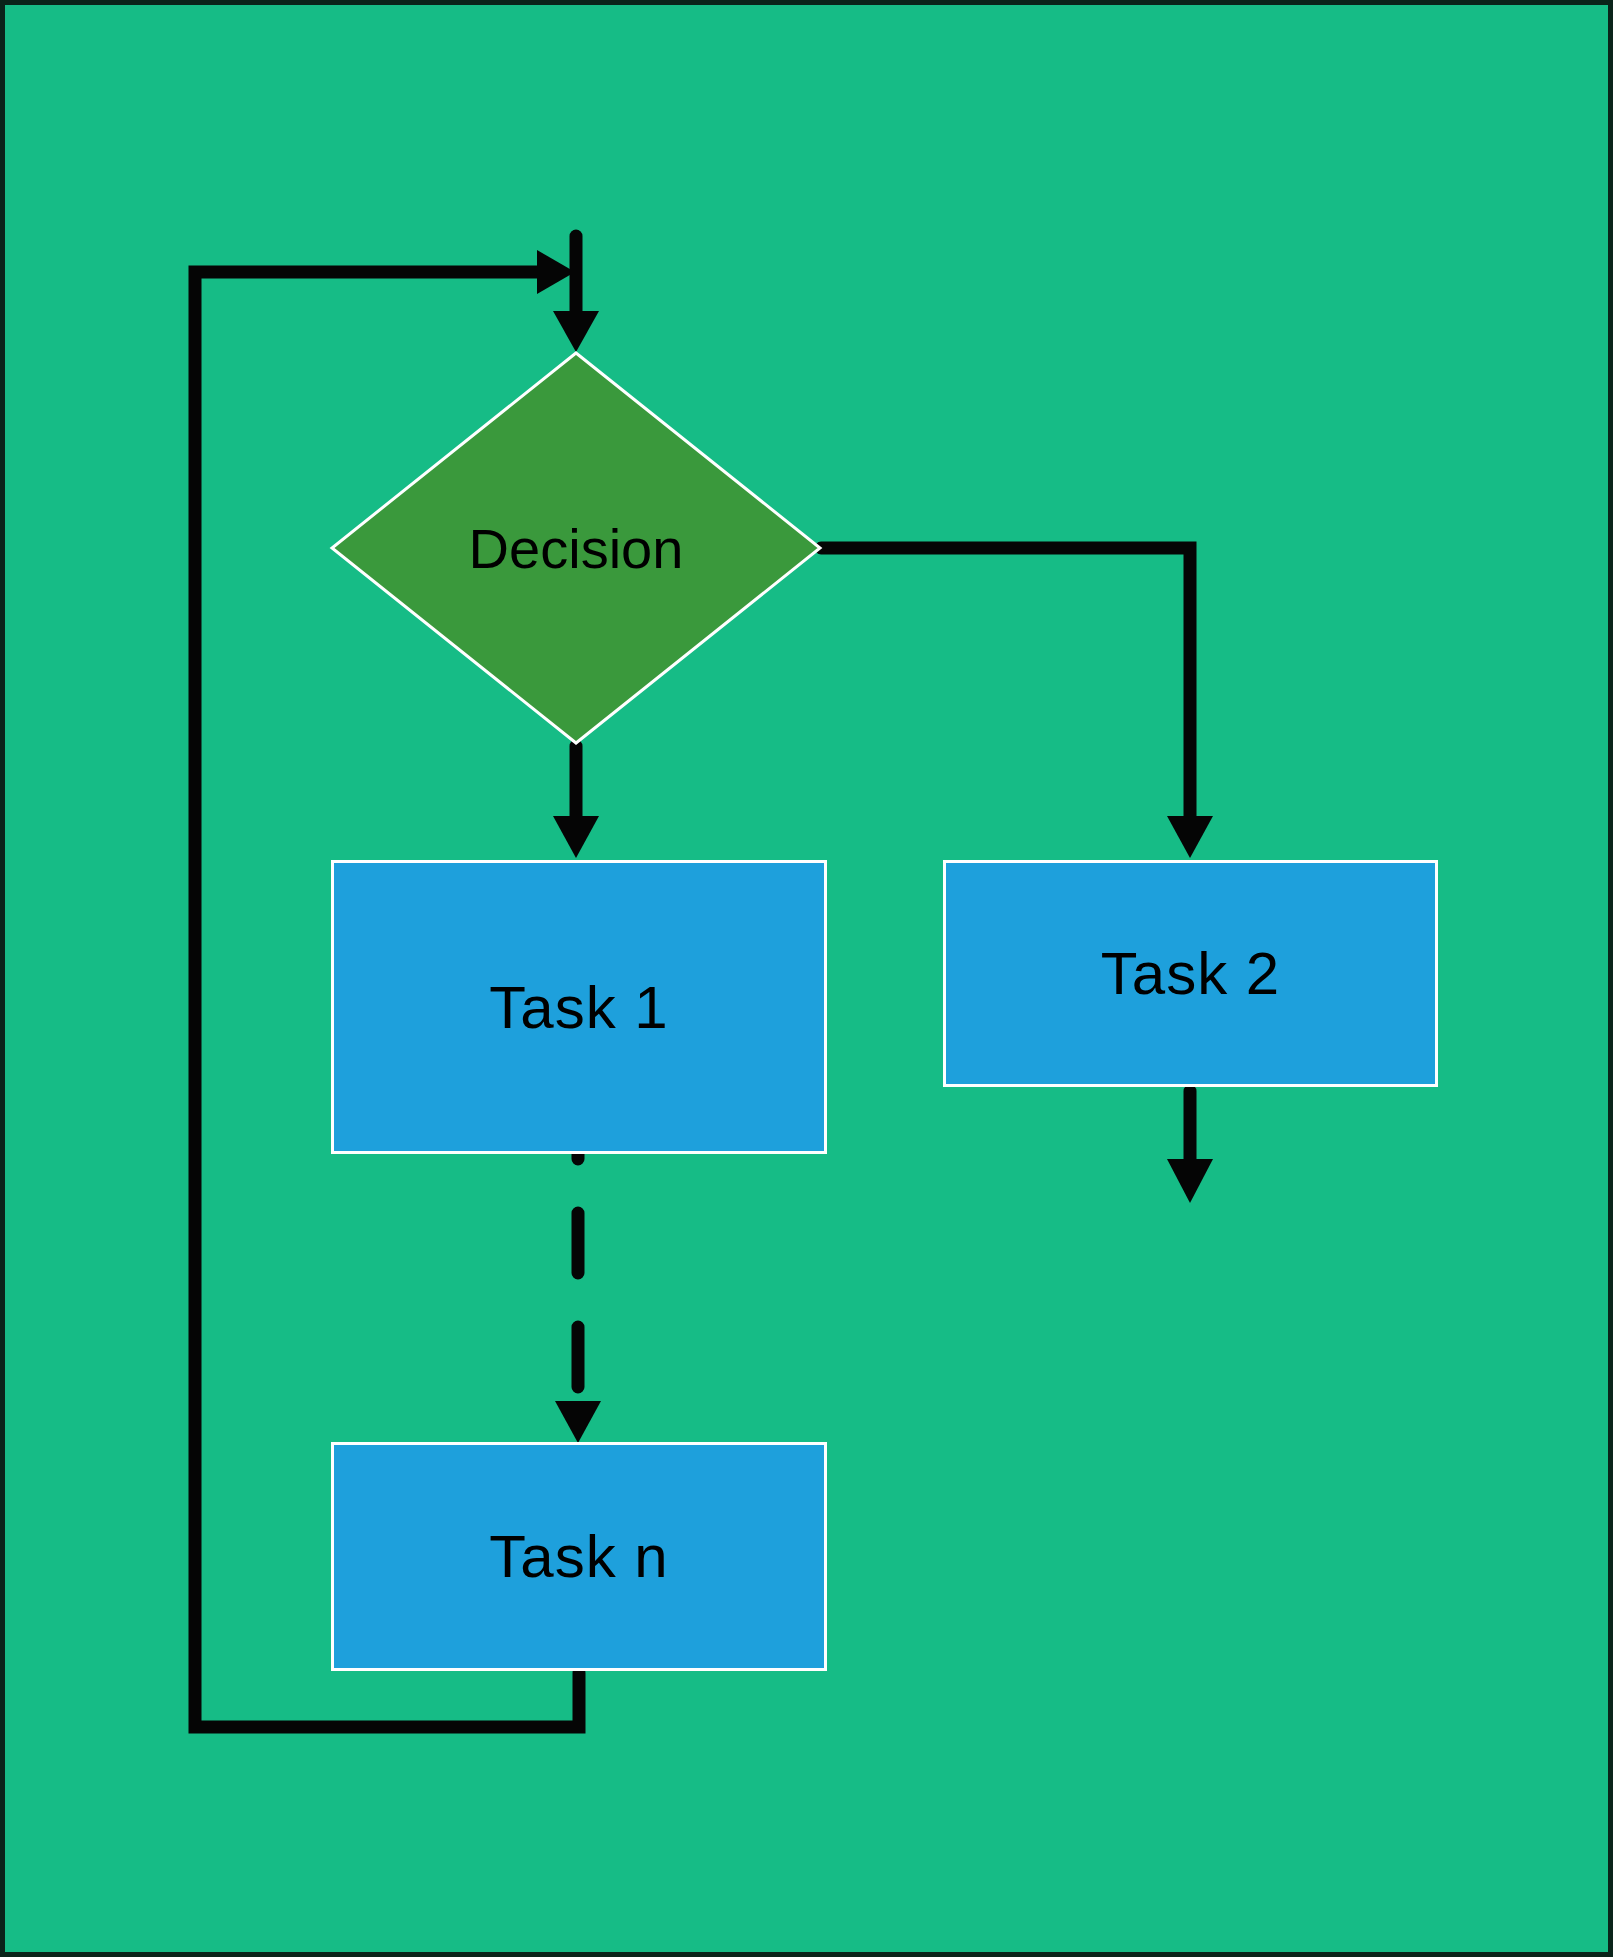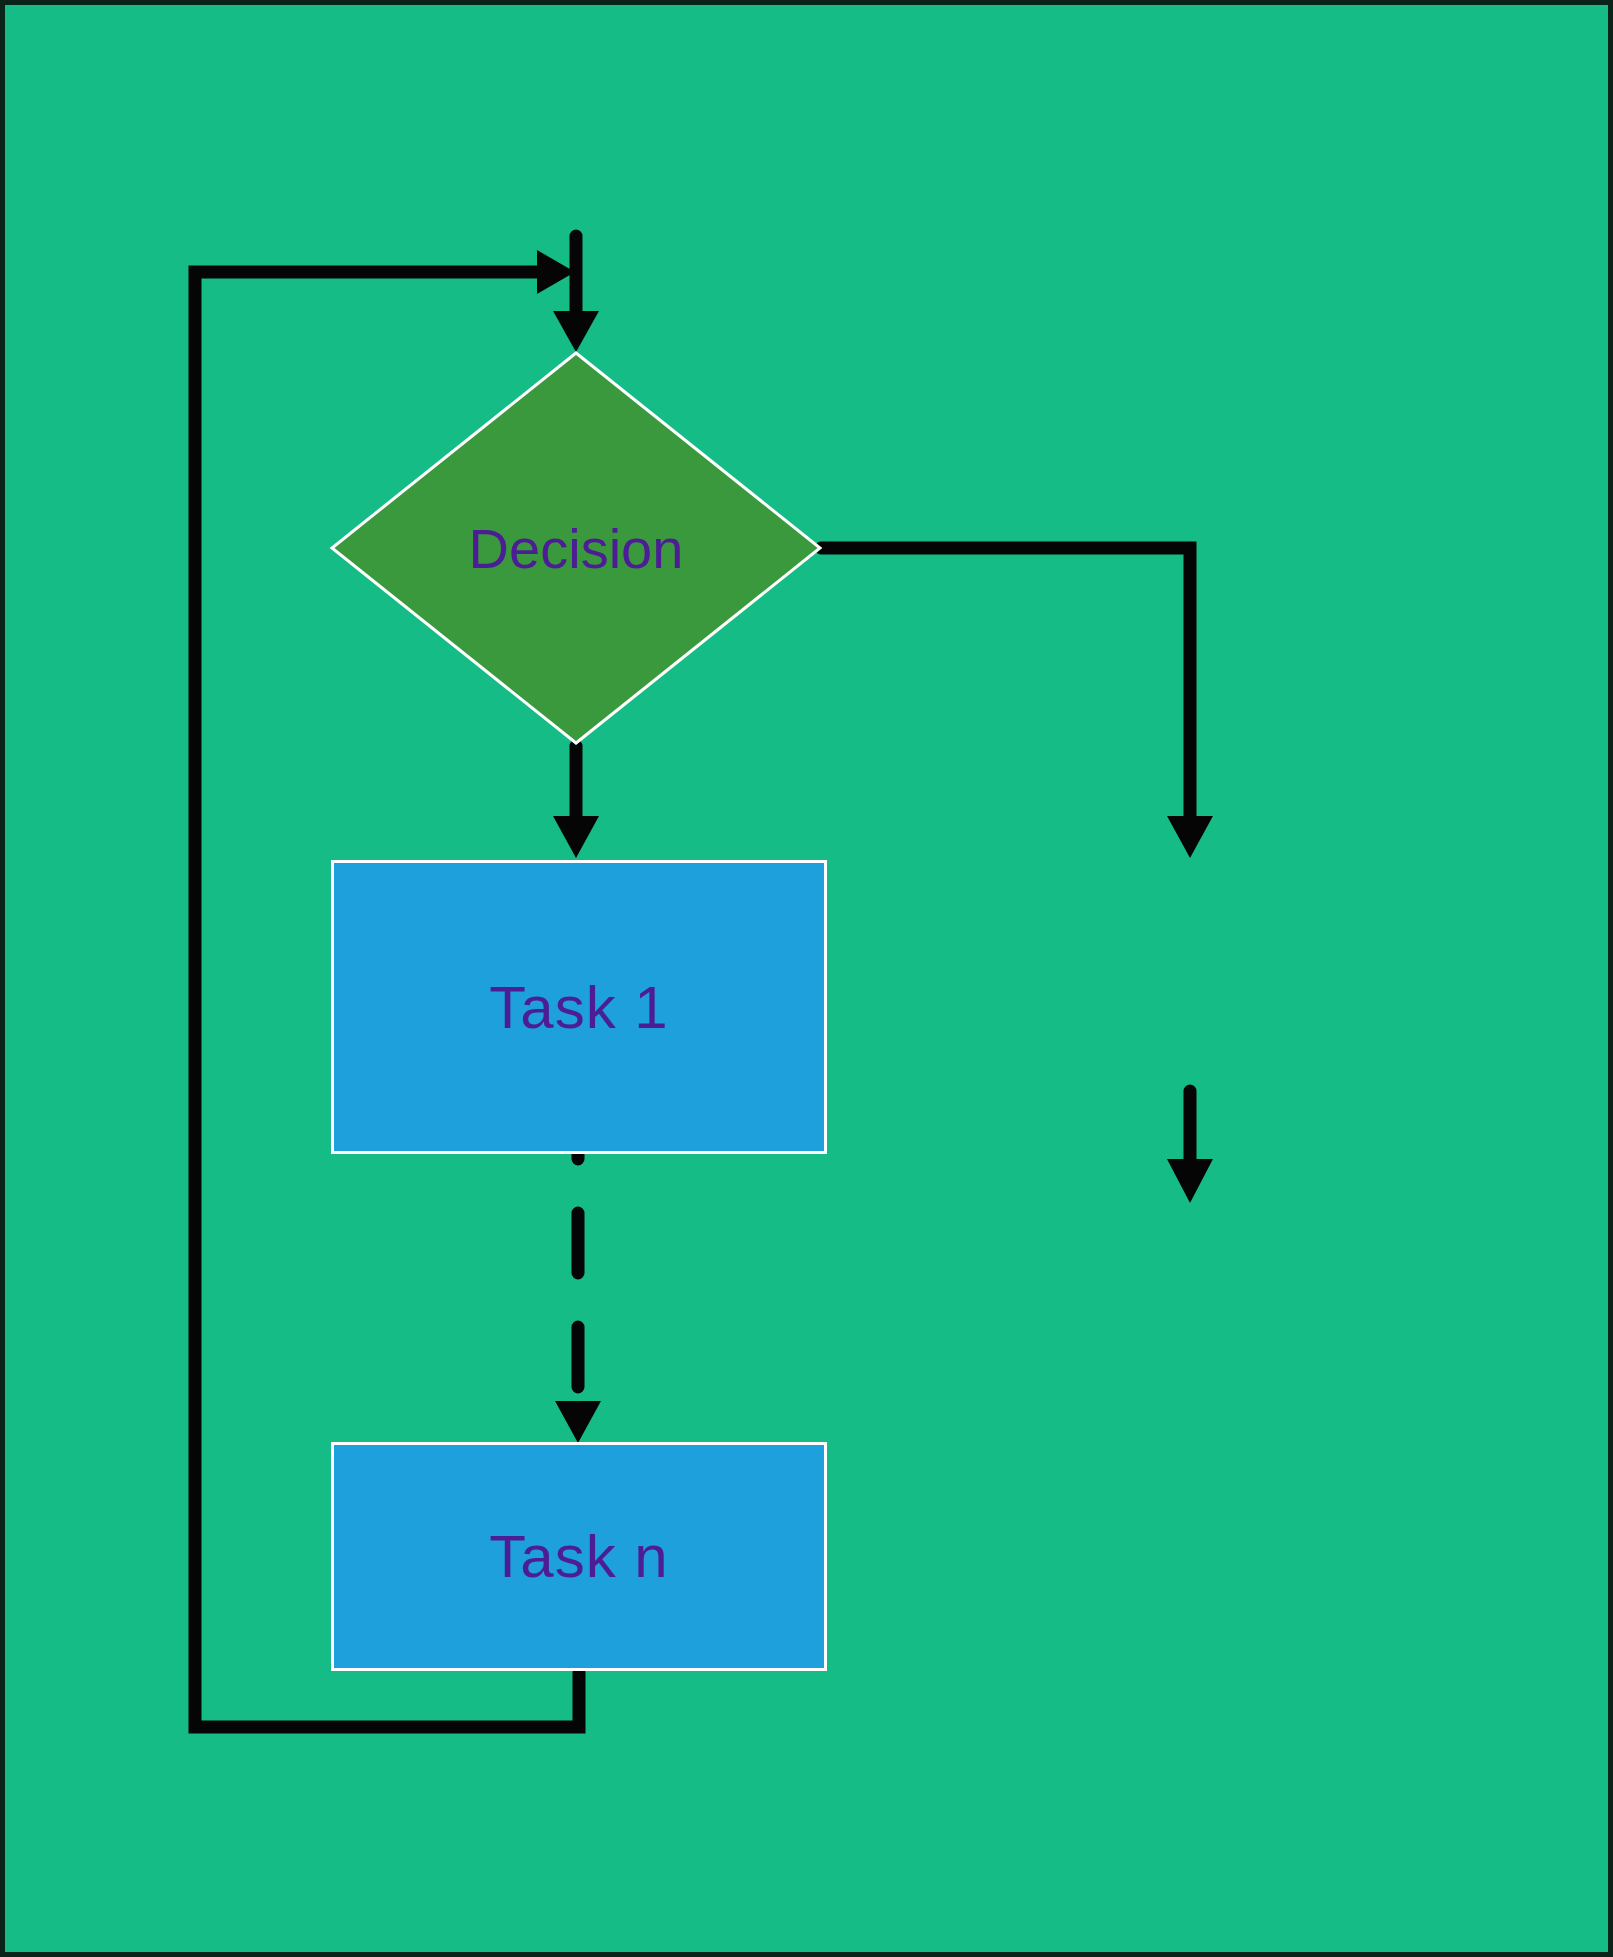--- a/index.html
+++ b/index.html
@@ -19,21 +19,21 @@
     position: absolute;
     left: 0; top: 0;
     width: 100%; height: 100%;
   }
   .node {
     position: absolute;
     box-sizing: border-box;
     display: flex;
     align-items: center;
     justify-content: center;
-    color: #4c1d95;
+    color: #000000;
     text-align: center;
   }
   .task-box {
     border: 3px solid #ffffff;
     font-size: 60px;
     letter-spacing: 1px;
   }
   .decision-label {
     font-size: 56px;
     background: transparent;
@@ -77,16 +77,17 @@
       <polygon points="1162,1154 1208,1154 1185,1198" fill="#050505"></polygon>
     </g>
 
     <polygon points="571,348 815,543 571,738 327,543" stroke="#ffffff" stroke-width="3" stroke-linejoin="miter" fill="#3A993C"></polygon>
   </svg>
 
   <div class="node decision-label" style="left:327px; top:348px; width:488px; height:390px;">Decision</div>
 
   <div class="node task-box" style="left: 326px; top: 855px; width: 496px; height: 294px; background: rgb(30, 160, 220);">Task 1</div>
 
+  <div class="node task-box" style="left: 938px; top: 855px; width: 495px; height: 227px; background: rgb(30, 160, 220);">Task 2</div>
 
   <div class="node task-box" style="left: 326px; top: 1437px; width: 496px; height: 229px; background: rgb(30, 160, 220);">Task n</div>
 
 </div>
 
 </body></html>

